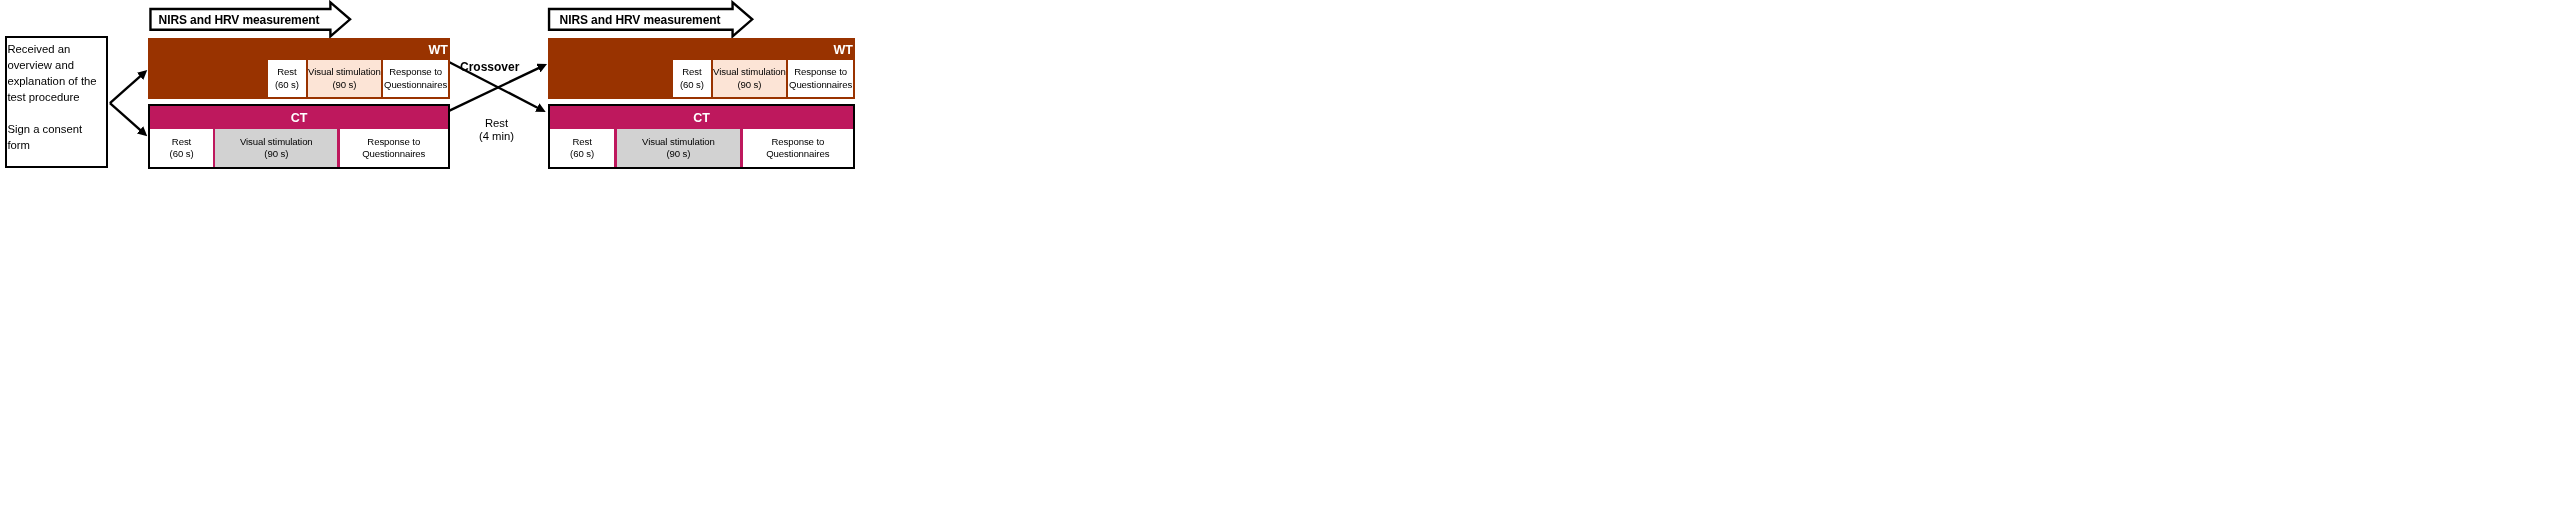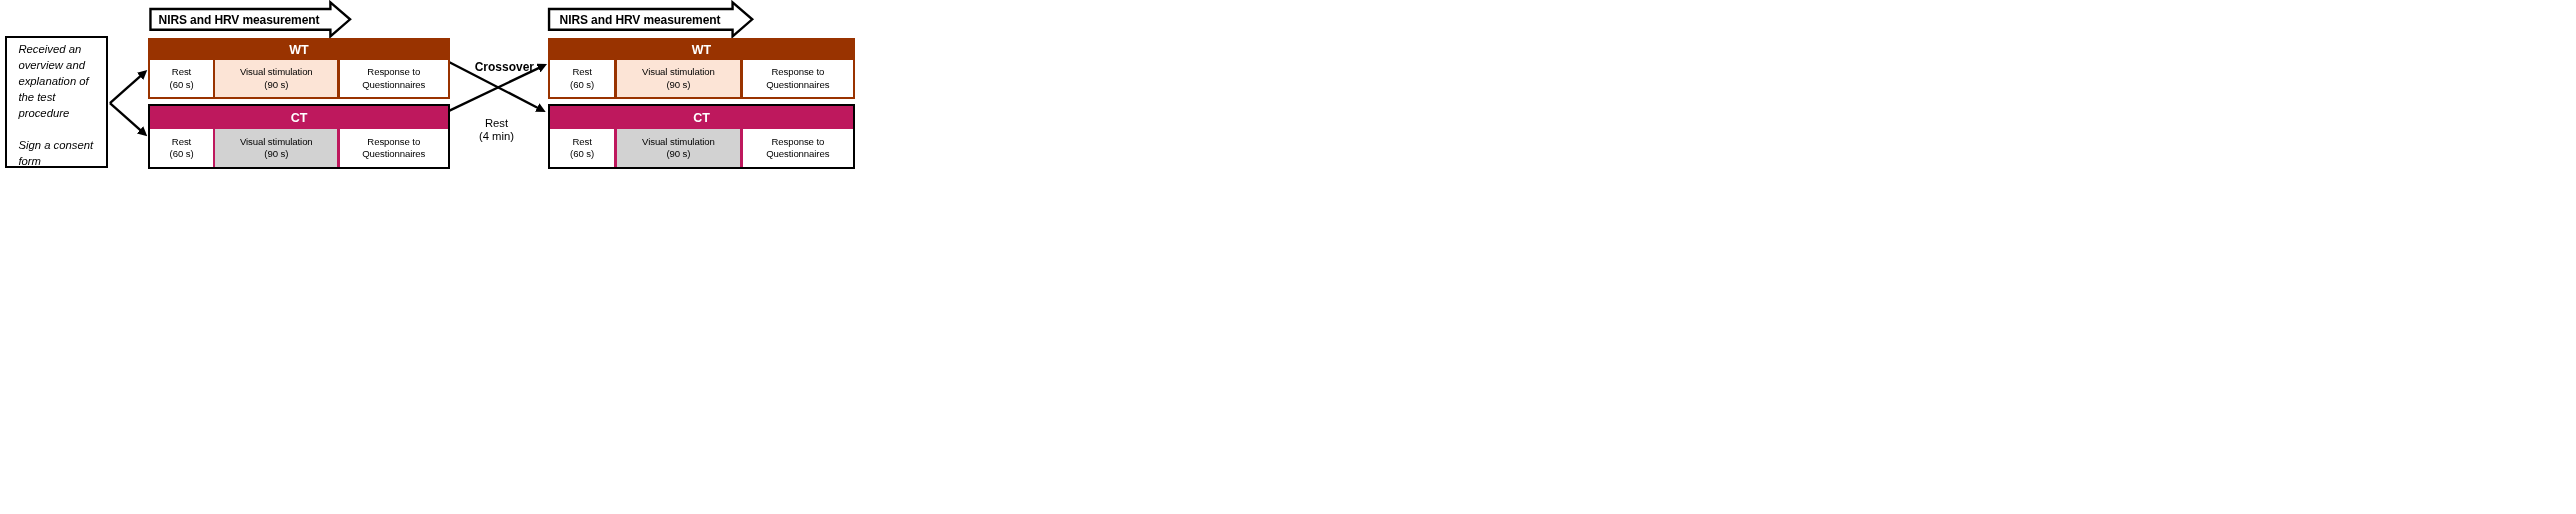--- a/index.html
+++ b/index.html
@@ -8,40 +8,40 @@
     width:858px;height:171px;
     background:#ffffff;
     font-family:"Liberation Sans","DejaVu Sans",sans-serif;
     color:#000;
     overflow:hidden;
   }
   
   .consent-box{
     position:absolute;left:5.4px;top:36px;width:103px;height:132px;
     border:2.4px solid #000;background:#fff;box-sizing:border-box;
-    padding:3px 11px;font-size:11.3px;line-height:16px;font-style:italic;
+    padding:3px 0;font-size:11.3px;line-height:16px;
   }
   .consent-box p{margin:0 0 15.5px 0;}
   .consent-box p:last-child{margin:0;}
   
   #arrow-layer{position:absolute;left:0;top:0;width:858px;height:171px;}
   
   .block-arrow-label{
     position:absolute;top:9px;height:21px;
     display:flex;align-items:center;justify-content:center;
     font-size:12px;letter-spacing:-0.1px;white-space:nowrap;font-weight:bold;
   }
   .block-arrow-label.first{left:150px;width:178px;}
   .block-arrow-label.second{left:549px;width:182px;}
   
   .group{
     position:absolute;box-sizing:border-box;
     display:flex;flex-direction:column;
   }
-  .group.wt{border:2.4px solid #993300;background:#993300;}
+  .group.wt{border:2.4px solid #993300;background:#993300;align-items:flex-end;}
   .group.ct{border:2.4px solid #000000;background:#be185d;}
   .group-header{
     display:flex;align-items:center;justify-content:center;
     color:#fff;font-weight:bold;font-size:12.5px;letter-spacing:0;
   }
   .group.wt .group-header{height:20.3px;}
   .group.ct .group-header{height:23px;}
   .group-body{
     flex:1;display:grid;
     grid-template-columns:21.5fr 41.5fr 37fr;
@@ -54,21 +54,21 @@
   }
   .phase.stim-wt{background:#fce4d6;}
   .phase.stim-ct{background:#d2d2d2;}
   .g-wt1{left:148px;top:38px;width:302px;height:61px;}
   .g-ct1{left:148px;top:104px;width:302px;height:65px;}
   .g-wt2{left:548px;top:38px;width:307px;height:61px;}
   .g-ct2{left:548px;top:104px;width:307px;height:65px;}
   
   .crossover-label{
     position:absolute;left:460px;top:60px;width:74px;
-    text-align:right;font-weight:bold;font-size:12px;
+    text-align:left;font-weight:bold;font-size:12px;
   }
   .rest-label{
     position:absolute;left:469px;top:117px;width:55px;
     text-align:center;font-size:11.3px;line-height:13px;
   }
 </style>
 </head>
 <body>
 
 <div id="canvas">

